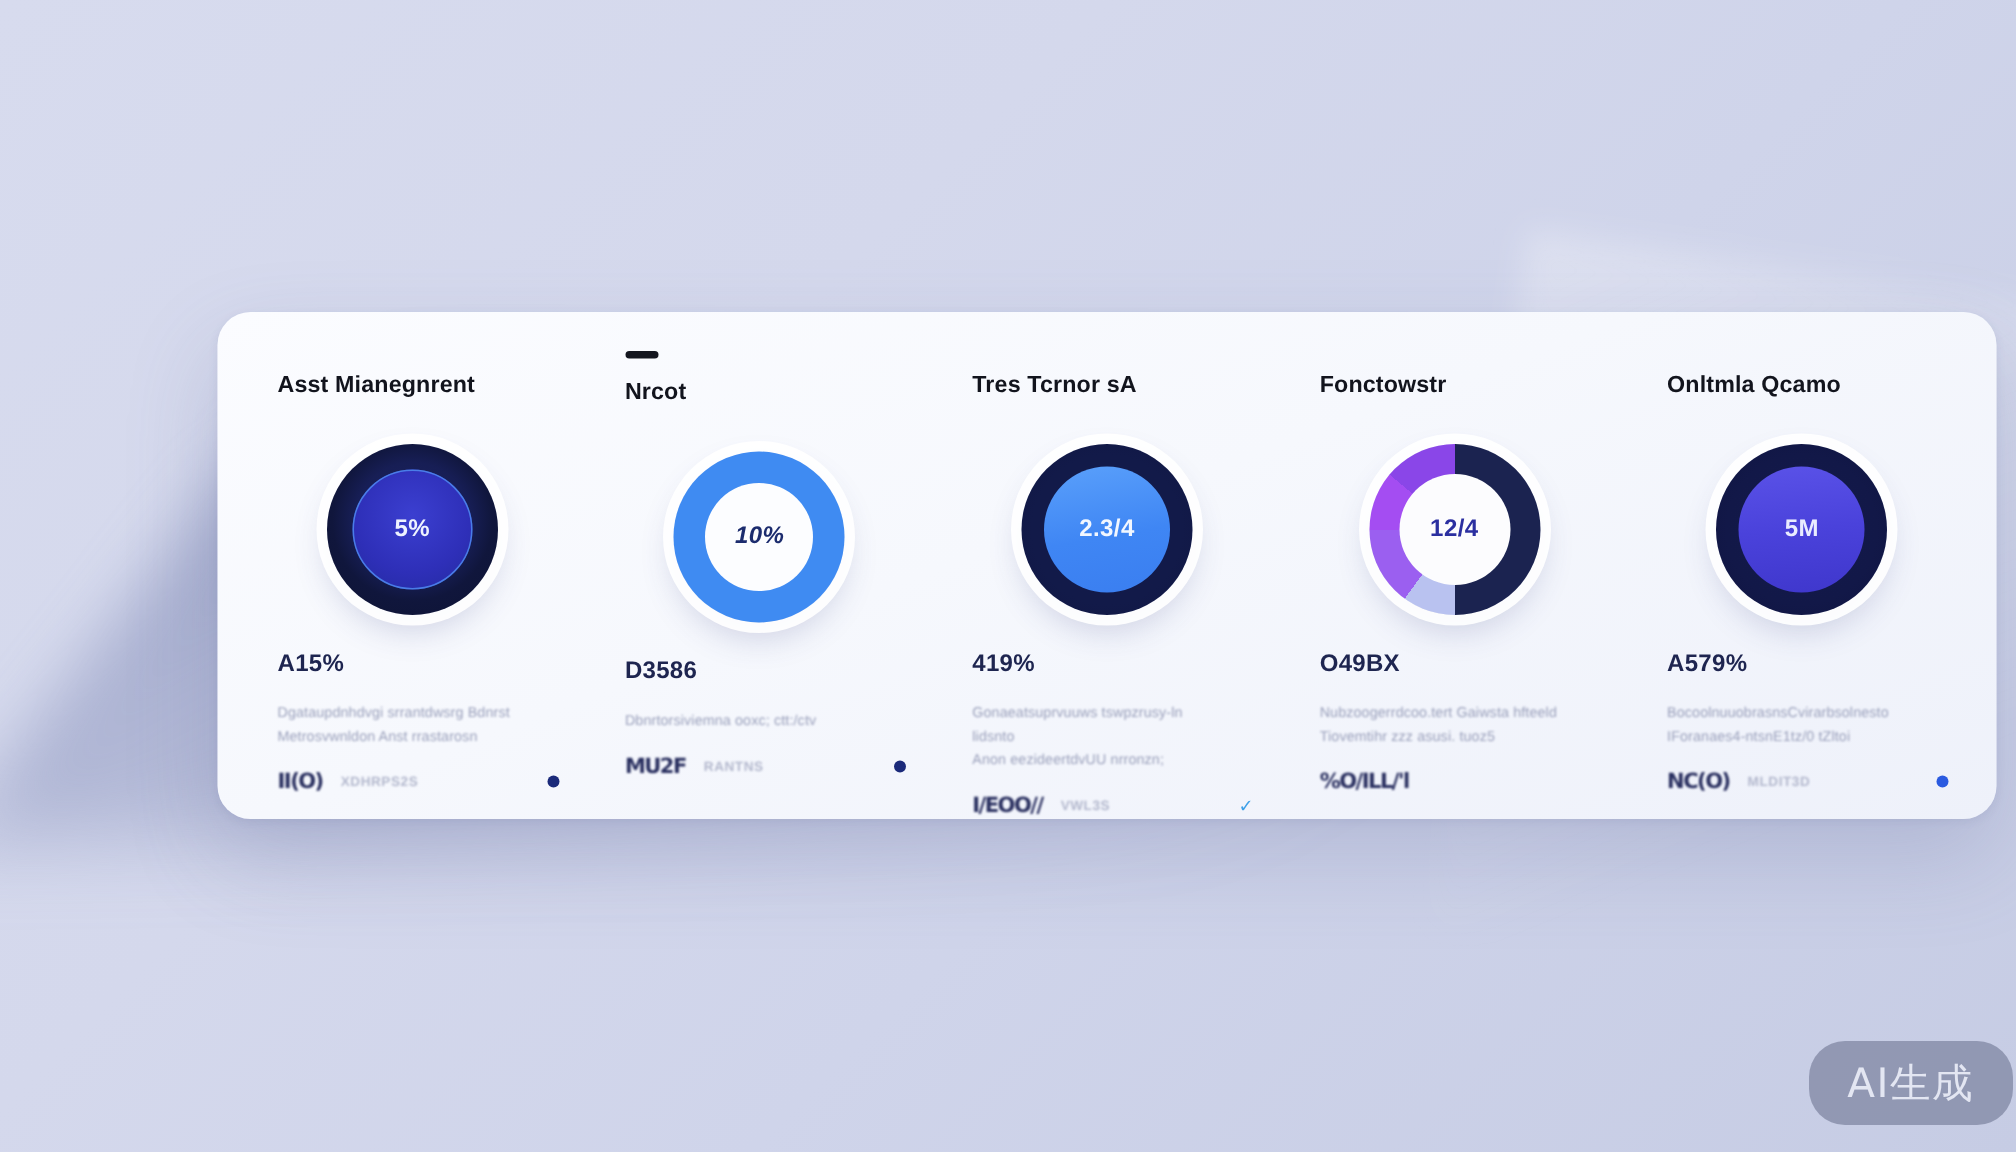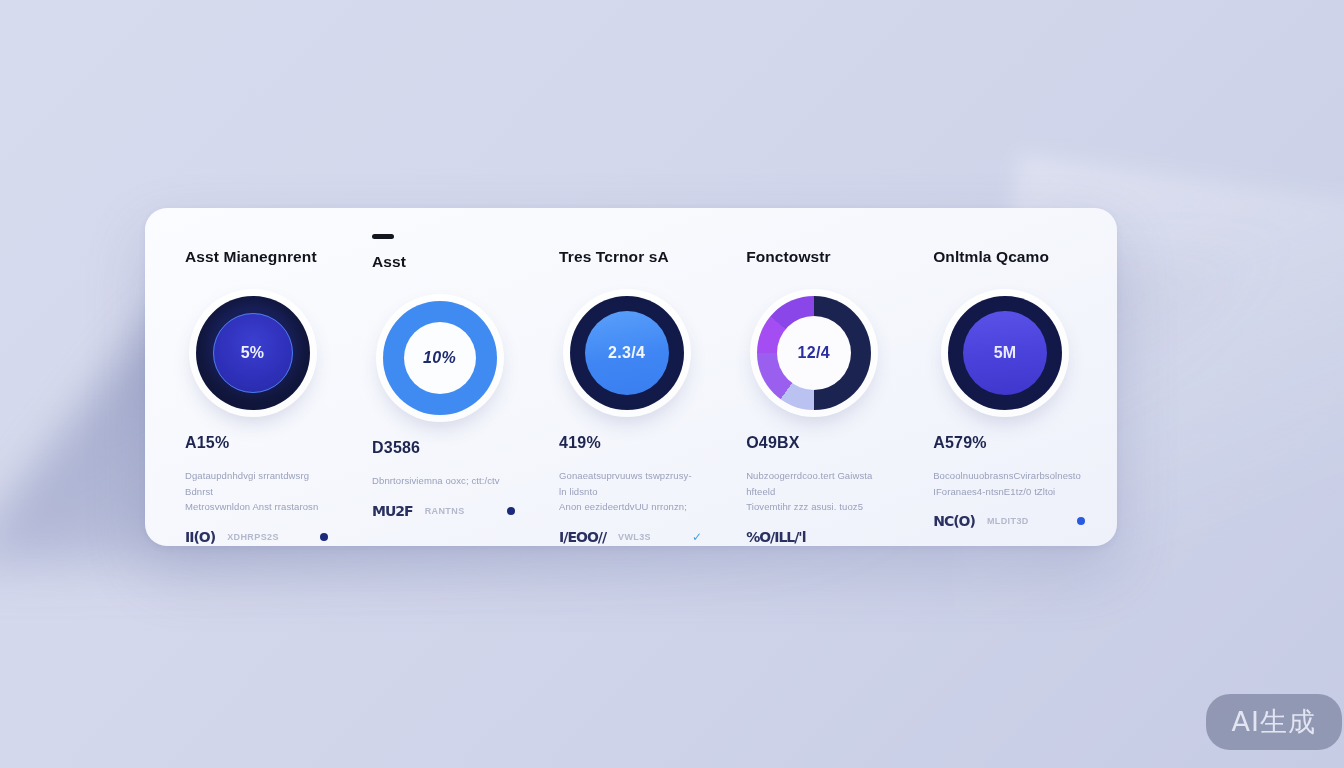--- a/index.html
+++ b/index.html
@@ -16,21 +16,21 @@
     transform:skewX(-38deg);transform-origin:top left;
     filter:blur(26px);border-radius:40px;pointer-events:none;
   }
   #corner-glow{
     position:absolute;right:-60px;top:180px;width:420px;height:470px;
     background:linear-gradient(150deg,rgba(255,255,255,.28),rgba(255,255,255,0) 70%);
     transform:rotate(8deg);filter:blur(10px);pointer-events:none;
   }
 
   #card{
-    position:absolute;left:145px;top:208px;width:972px;height:338px;
+    position:absolute;left:145px;top:208px;width:1186px;height:338px;
     background:linear-gradient(160deg,#fbfcff 0%,#f6f8fd 45%,#eef1fa 100%);
     border-radius:22px;
     box-shadow:0 26px 60px rgba(90,100,150,.22),0 2px 6px rgba(90,100,150,.10);
     display:flex;align-items:stretch;
     padding:26px 14px 18px 14px;box-sizing:border-box;
   }
 
   .col{flex:1;display:flex;flex-direction:column;align-items:flex-start;
        padding:0 22px;box-sizing:border-box;position:relative;}
 
@@ -132,21 +132,21 @@
     </div>
     <div class="footrow">
       <div class="fglyph">II(O)</div>
       <div class="flabel">XDHRPS2S</div>
       <div class="fdot"></div>
     </div>
   </div>
 
   <div class="col">
     <div class="dash"></div>
-    <div class="col-title">Asst</div>
+    <div class="col-title">Nrcot</div>
     <div class="donut-wrap">
       <div class="donut d2">
         <div class="core"></div>
         <div class="val">10%</div>
       </div>
     </div>
     <div class="pct">D3586</div>
     <div class="desc">
       <span>Dbnrtorsiviemna ooxc; ctt:/ctv</span>
     </div>

